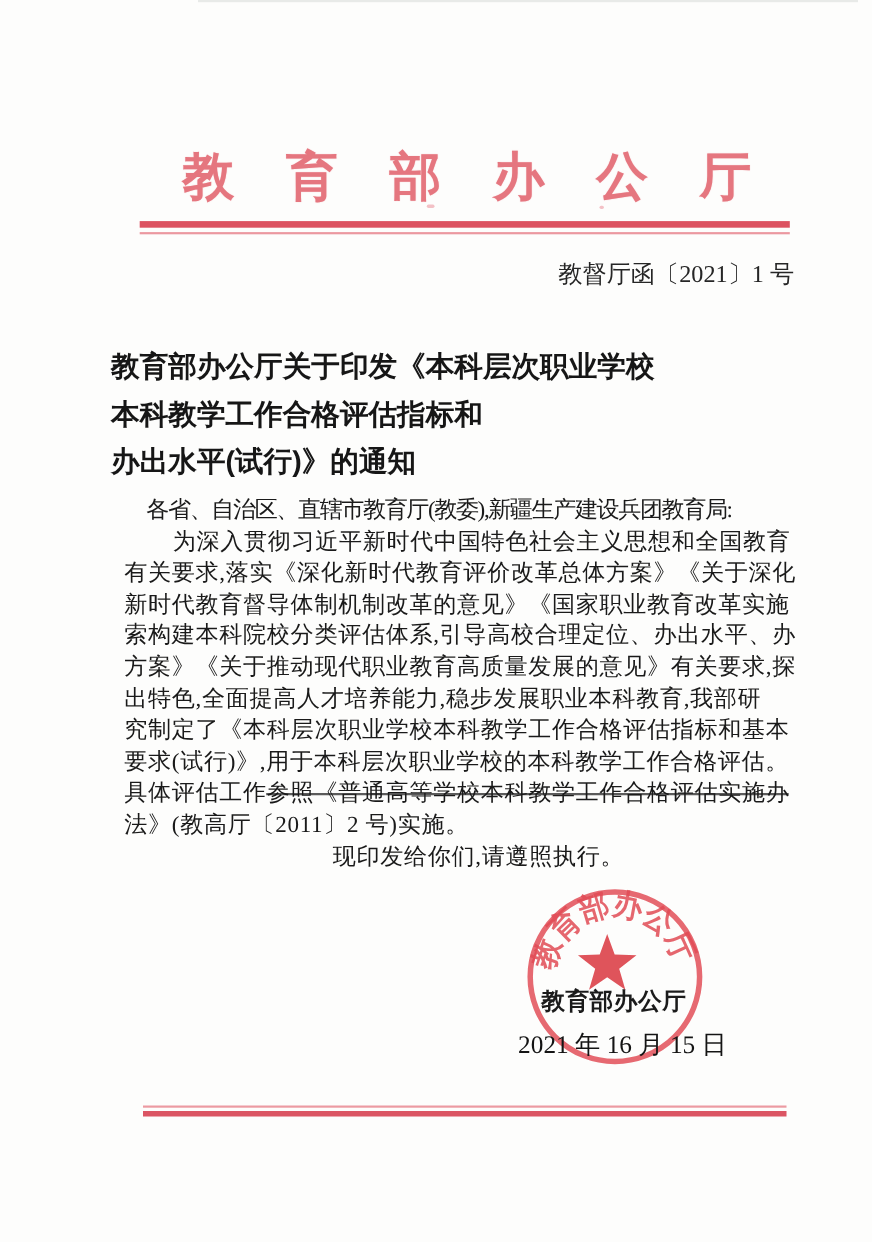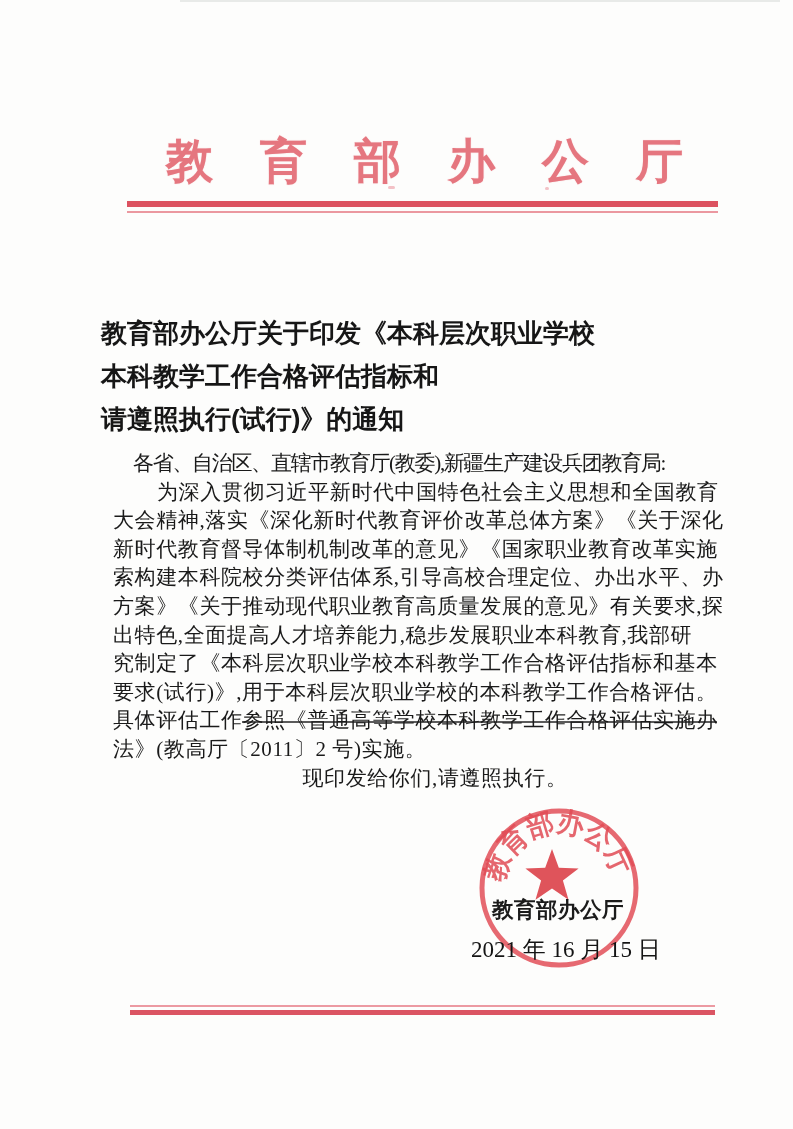--- a/index.html
+++ b/index.html
@@ -76,31 +76,32 @@
 
   <div class="scan-streak"></div>
   <div class="speck a"></div>
   <div class="speck b"></div>
 
   <div class="agency">教育部办公厅</div>
 
   <div class="rule-top-thick"></div>
   <div class="rule-top-thin"></div>
 
+  <div class="doc-number">教督厅函〔2021〕1 号</div>
 
   <div class="notice-title">
     <div>教育部办公厅关于印发《本科层次职业学校</div>
     <div>本科教学工作合格评估指标和</div>
-    <div>请遵照执行(试行)》的通知</div>
+    <div>办出水平(试行)》的通知</div>
   </div>
 
   <div class="body-block">
     <div class="body-line tight">各省、自治区、直辖市教育厅(教委),新疆生产建设兵团教育局:</div>
     <div class="body-line indent">为深入贯彻习近平新时代中国特色社会主义思想和全国教育</div>
-    <div class="body-line">大会精神,落实《深化新时代教育评价改革总体方案》《关于深化</div>
+    <div class="body-line">有关要求,落实《深化新时代教育评价改革总体方案》《关于深化</div>
     <div class="body-line">新时代教育督导体制机制改革的意见》《国家职业教育改革实施</div>
     <div class="body-line">索构建本科院校分类评估体系,引导高校合理定位、办出水平、办</div>
     <div class="body-line">方案》《关于推动现代职业教育高质量发展的意见》有关要求,探</div>
     <div class="body-line">出特色,全面提高人才培养能力,稳步发展职业本科教育,我部研</div>
     <div class="body-line">究制定了《本科层次职业学校本科教学工作合格评估指标和基本</div>
     <div class="body-line">
       <span>要求(试行)》,</span><span class="pen-underline">用于本科层次职业学校的本科教学工作合格评估。</span>
     </div>
     <div class="body-line">具体评估工作参照《普通高等学校本科教学工作合格评估实施办</div>
     <div class="body-line">法》(教高厅〔2011〕2 号)实施。</div>

